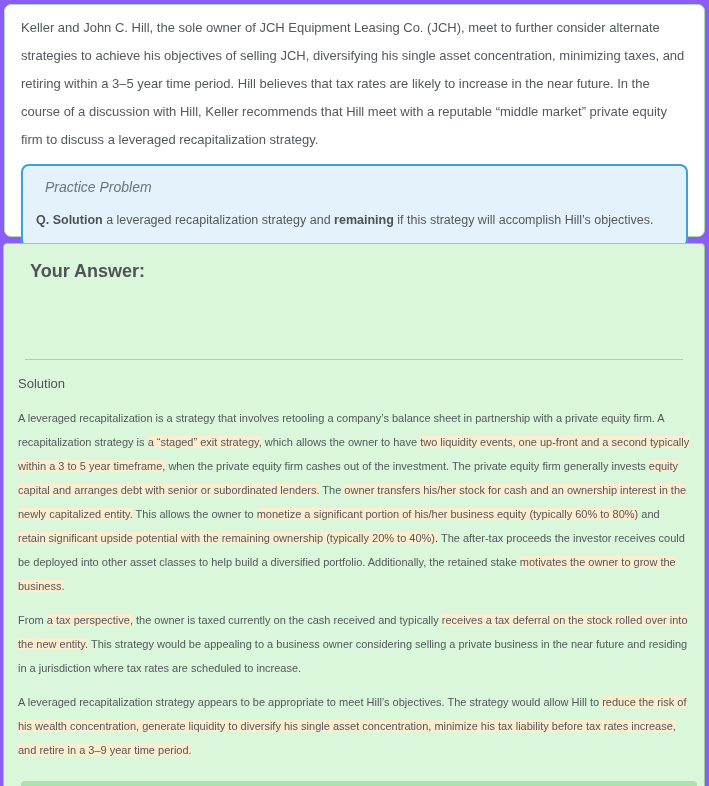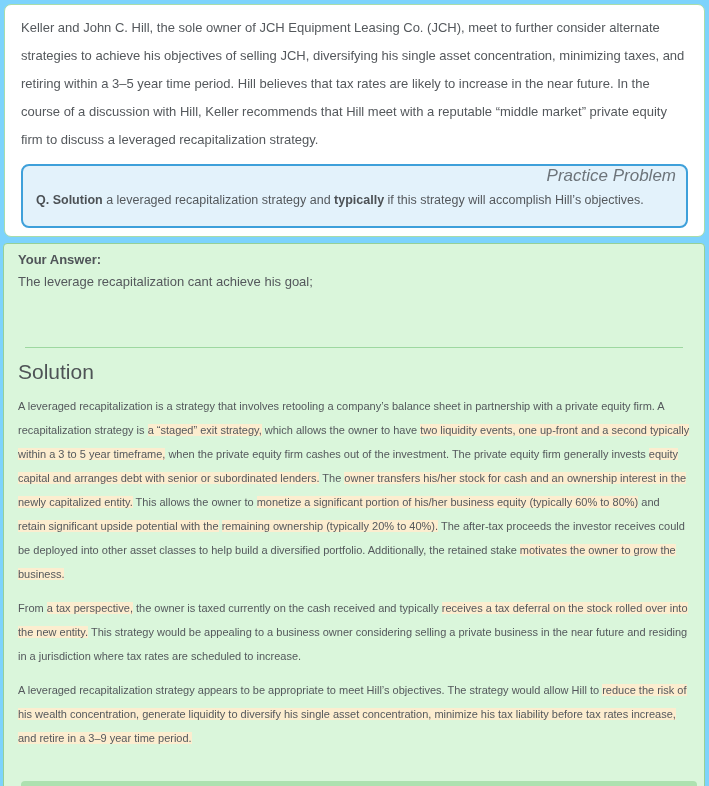--- a/index.html
+++ b/index.html
@@ -1,80 +1,79 @@
 <!DOCTYPE html>
 <html style="--outer-border: #a8dcaa; --blue-border: #3ea0da; --blue-bg: #e3f2fb; --green-border: #95d098; --green-bg: #daf6db; --highlight: #fcedcf; --text: #54585c;"><head>
 <meta charset="utf-8">
 <style>
   html,body { margin:0; padding:0; background:#fff; }
   body { font-family:"Liberation Sans", sans-serif; }
   .page {
     position:relative; width:709px; height:786px; overflow:hidden;
-    background:#7dd3fc; color:var(--text,#54585c);
+    background:#8b5cf6; color:var(--text,#54585c);
   }
   
   .scenario-box {
     position:absolute; top:4px; left:4px; width:701px; height:233px;
     box-sizing:border-box; border:1px solid var(--outer-border,#a8dcaa);
     border-radius:7px; background:#fff; padding:9px 16px 0;
   }
   .scenario-text { margin:0; font-size:13px; line-height:28px; }
   
   .pp-box {
     box-sizing:border-box; margin:10px 0 0;
     border:2px solid var(--blue-border,#3ea0da);
     background:var(--blue-bg,#e3f2fb);
     border-radius:8px; padding:2px 10px 12px;
   }
   .pp-label {
-    font-size:17px; font-style:italic; color:#6d747a;
-    text-align:right; line-height:15px; margin:0;
+    font-size:14px; font-style:italic; color:#6d747a;
+    line-height:15px; margin:12px;
   }
   .pp-q {
     margin:4px 0 0 3px; font-size:12.5px; line-height:27px;
     white-space:nowrap; overflow:hidden;
   }
   b { font-weight:bold; color:#4c5155; }
   
   .answer-panel {
     position:absolute; top:243px; left:3px; width:702px; height:600px;
     box-sizing:border-box; border:1px solid var(--green-border,#95d098);
     border-radius:4px; background:var(--green-bg,#daf6db);
     padding:5px 14px 0; overflow:hidden;
   }
   .your-answer { min-height:98px; }
-  .ya-label { margin:0; font-weight:bold; font-size:13px; line-height:21px; color:#4f5458; }
+  .ya-label { margin:12px; font-weight:bold; font-size:18px; line-height:21px; color:#4f5458; }
   .ya-text  { margin:1px 0 0; font-size:13px; line-height:21px; }
   .divider { border:none; border-top:1px solid #9dd8a0; margin:0 7px; height:0; }
-  .sol-heading { margin:12px 0 0; font-size:21px; font-weight:400; line-height:24px; color:#4e5356; }
+  .sol-heading { margin:12px 0 0; font-size:13px; font-weight:400; line-height:24px; color:#4e5356; }
   .sol-p { margin:10px 0 0; font-size:11px; line-height:24px; }
   .hl { background:var(--highlight,#fcedcf); }
   
   .bottom-edge {
     position:absolute; top:781px; left:21px; width:676px; height:12px;
     background:#aee1b0; border-radius:4px 4px 0 0;
   }
 </style>
 </head>
 <body>
 
 <div class="page">
 
   <section class="scenario-box">
     <p class="scenario-text">Keller and John C. Hill, the sole owner of JCH Equipment Leasing Co. (JCH), meet to further consider alternate strategies to achieve his objectives of selling JCH, diversifying his single asset concentration, minimizing taxes, and retiring within a 3–5 year time period. Hill believes that tax rates are likely to increase in the near future. In the course of a discussion with Hill, Keller recommends that Hill meet with a reputable “middle market” private equity firm to discuss a leveraged recapitalization strategy.</p>
     <div class="pp-box">
       <p class="pp-label">Practice Problem</p>
-      <p class="pp-q"><b>Q. Solution</b> a leveraged recapitalization strategy and <b>typically</b> if this strategy will accomplish Hill’s objectives.</p>
+      <p class="pp-q"><b>Q. Solution</b> a leveraged recapitalization strategy and <b>remaining</b> if this strategy will accomplish Hill’s objectives.</p>
     </div>
   </section>
 
   <section class="answer-panel">
     <div class="your-answer">
       <p class="ya-label">Your Answer:</p>
-      <p class="ya-text">The leverage recapitalization cant achieve his goal;</p>
     </div>
     <hr class="divider">
     <h2 class="sol-heading">Solution</h2>
     <p class="sol-p">A leveraged recapitalization is a strategy that involves retooling a company’s balance sheet in partnership with a private equity firm. A recapitalization strategy is <span class="hl">a “staged” exit strategy,</span> which allows the owner to have <span class="hl">two liquidity events, one up-front and a second typically within a 3 to 5 year timeframe,</span> when the private equity firm cashes out of the investment. The private equity firm generally invests <span class="hl">equity capital and arranges debt with senior or subordinated lenders.</span> The <span class="hl">owner transfers his/her stock for cash and an ownership interest in the newly capitalized entity.</span> This allows the owner to <span class="hl">monetize a significant portion of his/her business equity (typically 60% to 80%)</span> and <span class="hl">retain significant upside potential with the</span> <span class="hl">remaining ownership (typically 20% to 40%).</span> The after-tax proceeds the investor receives could be deployed into other asset classes to help build a diversified portfolio. Additionally, the retained stake <span class="hl">motivates the owner to grow the business.</span></p>
     <p class="sol-p">From <span class="hl">a tax perspective,</span> the owner is taxed currently on the cash received and typically <span class="hl">receives a tax deferral on the stock rolled over into the new entity.</span> This strategy would be appealing to a business owner considering selling a private business in the near future and residing in a jurisdiction where tax rates are scheduled to increase.</p>
     <p class="sol-p">A leveraged recapitalization strategy appears to be appropriate to meet Hill’s objectives. The strategy would allow Hill to <span class="hl">reduce the risk of his wealth concentration, generate liquidity to diversify his single asset concentration, minimize his tax liability before tax rates increase, and retire in a 3–9 year time period.</span></p>
   </section>
 
   <div class="bottom-edge"></div>
 

